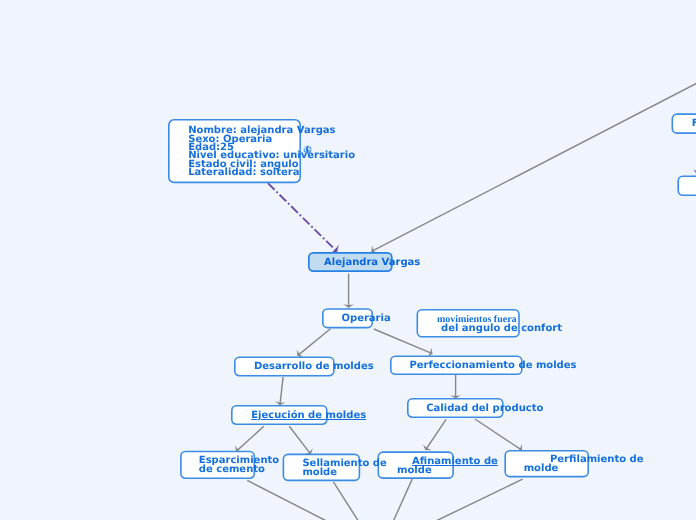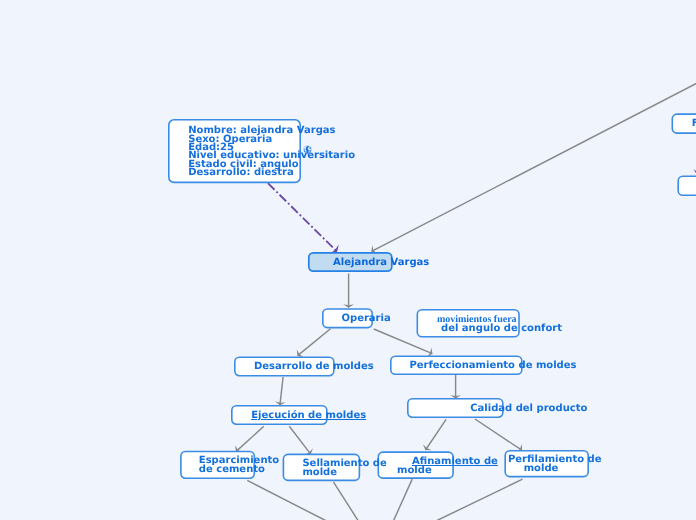--- a/index.html
+++ b/index.html
@@ -90,34 +90,34 @@
       <path d="M23.8 17.6 L28.6 18.8 L27.2 23.8 L24 24.8 L22.6 20.6 Z" fill="#1371e0"></path>
       <path d="M21.5 26 L24.5 26.5 L22.5 29.2 L20.5 28.6 Z" fill="#1371e0"></path>
     </g>
   </svg>
 
   <div class="txt detail" style="left:176.2px;top:127.2px;">Nombre: alejandra Vargas</div>
   <div class="txt detail" style="left:176.2px;top:135.6px;">Sexo: Operaria</div>
   <div class="txt detail" style="left:176.2px;top:144.0px;text-align:center;">Edad:25</div>
   <div class="txt detail" style="left:176.2px;top:152.3px;">Nivel educativo: universitario</div>
   <div class="txt detail" style="left:176.2px;top:160.7px;">Estado civil: angulo</div>
-  <div class="txt detail" style="left:176.2px;top:169.1px;">Desarrollo: diestra</div>
+  <div class="txt detail" style="left:176.2px;top:169.1px;">Lateralidad: soltera</div>
 
-  <div class="txt root" style="left:321px;top:258.6px;">Alejandra Vargas</div>
+  <div class="txt root" style="left:312px;top:258.6px;">Alejandra Vargas</div>
   <div class="txt" style="left:329.5px;top:314.8px;">Operaria</div>
   <div class="txt" style="left:424.9px;top:316.0px;font-family:Liberation Serif, serif;">movimientos fuera</div>
   <div class="txt" style="left:429px;top:324.8px;">del angulo de confort</div>
   <div class="txt" style="left:241.9px;top:362.5px;">Desarrollo de moldes</div>
   <div class="txt" style="left:397.4px;top:361.5px;">Perfeccionamiento de moldes</div>
   <div class="txt" style="left:239.2px;top:411.5px;text-decoration:underline;">Ejecución de moldes</div>
-  <div class="txt" style="left:414.2px;top:404.5px;margin-left:44px;">Calidad del producto</div>
+  <div class="txt" style="left:414.2px;top:404.5px;">Calidad del producto</div>
   <div class="txt" style="left:186.8px;top:457.0px;">Esparcimiento</div>
   <div class="txt" style="left:186.8px;top:465.9px;">de cemento</div>
   <div class="txt" style="left:290.4px;top:459.9px;">Sellamiento de</div>
   <div class="txt" style="left:290.4px;top:468.8px;">molde</div>
   <div class="txt" style="left:400px;top:457.6px;text-decoration:underline;">Afinamiento de</div>
   <div class="txt" style="left:385.0px;top:466.5px;">molde</div>
-  <div class="txt" style="left:496px;top:456.3px;">Perfilamiento de</div>
+  <div class="txt" style="left:538px;top:456.3px;">Perfilamiento de</div>
   <div class="txt" style="left:511.7px;top:465.2px;">molde</div>
   <div class="txt" style="left:679.7px;top:120.3px;">Fam</div>
   <div class="txt" style="left:685.7px;top:182.8px;">Lu</div>
 
 </div>
 
 </body></html>

